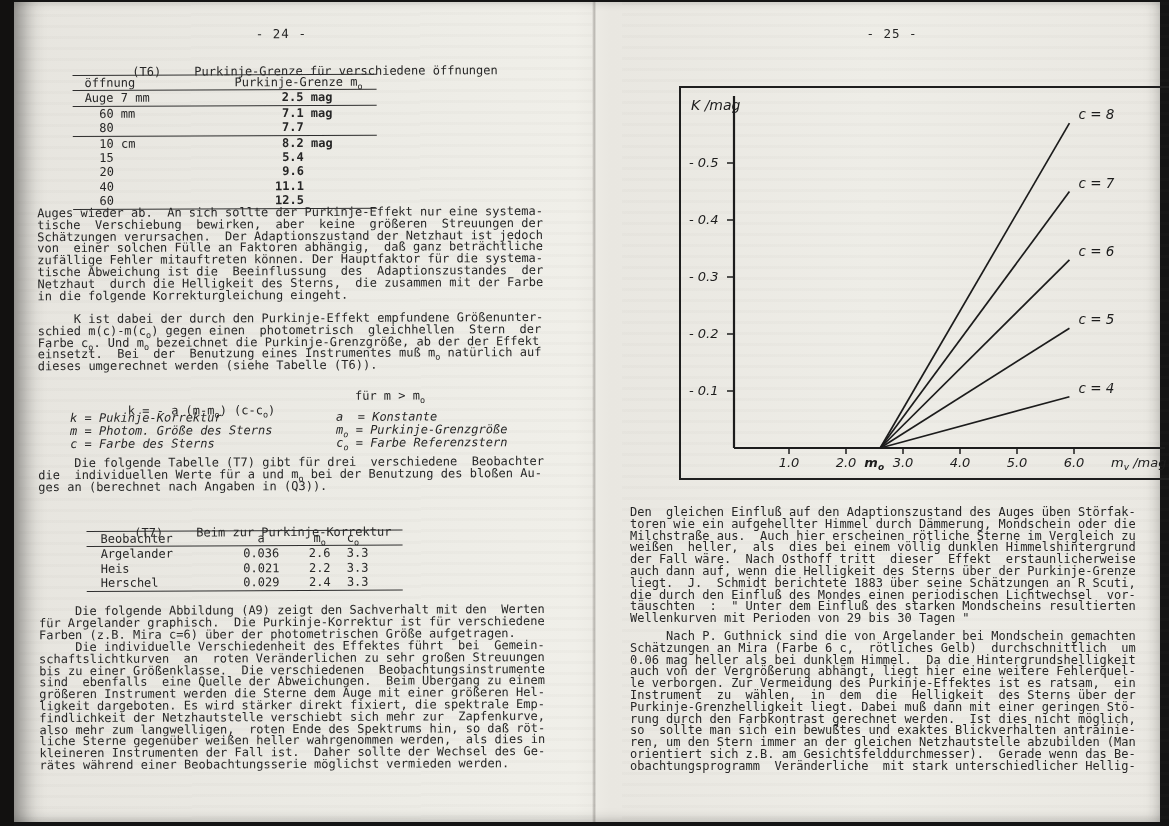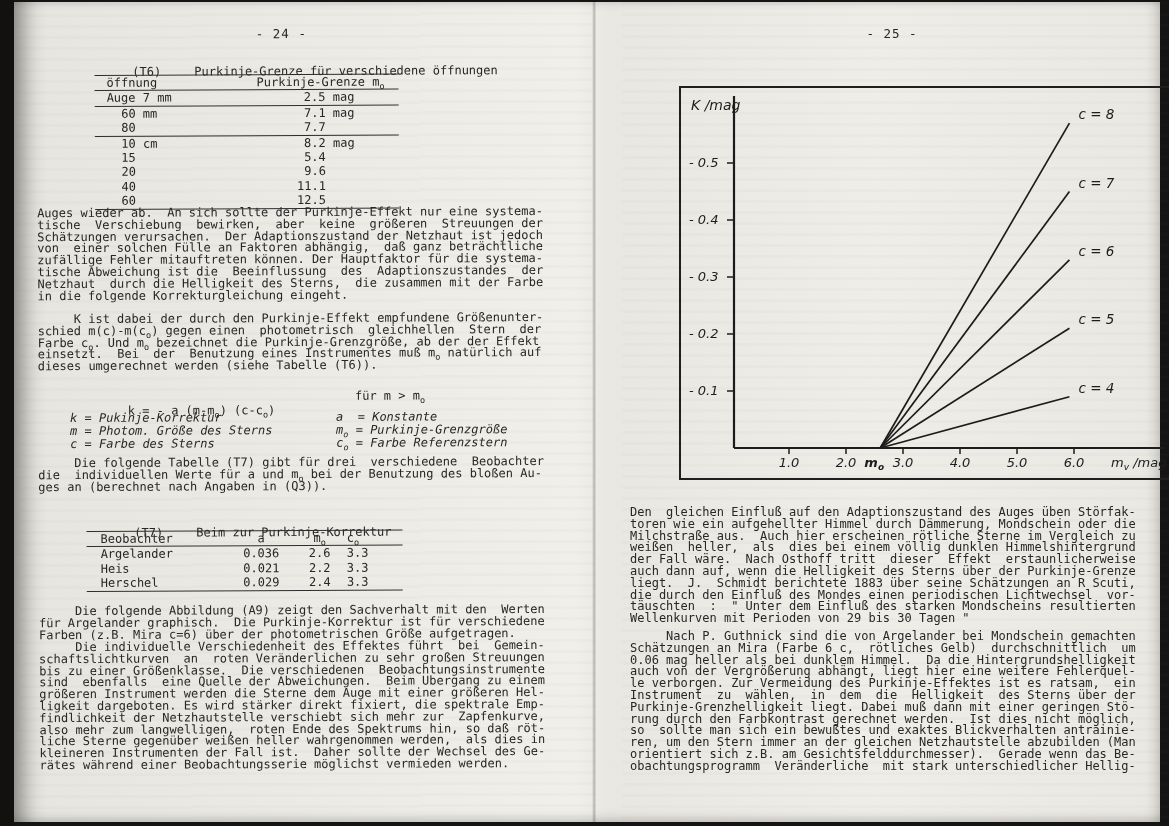--- a/index.html
+++ b/index.html
@@ -26,23 +26,23 @@
         font-size:12px;line-height:11.8px;white-space:pre;color:#272727;}
   .page-left .para{left:20px;}
   .page-right .para{left:8px;}
   sub{font-size:8.5px;line-height:0;}
   
   .ttable{position:absolute;font-size:12px;line-height:12.4px;border-top:1.6px solid #2e2e2e;}
   .trow{display:flex;padding:1px 0;}
   .thead{border-bottom:1.4px solid #2e2e2e;}
   .trow.rule{border-bottom:1.4px solid #2e2e2e;}
   .tcell{white-space:pre;}
-  #t6{left:78px;top:72px;width:304px;}
+  #t6{left:56px;top:72px;width:304px;}
   #t6 .tcell:nth-child(1){width:150px;padding-left:12px;}
-  #t6 .trow:not(.thead) .tcell:nth-child(2){padding-left:40px;}
+  #t6 .trow:not(.thead) .tcell:nth-child(2){padding-left:40px;font-weight:bold;}
   #t7{left:68px;top:528px;width:316px;}
   #t7 .tcell:nth-child(1){width:148px;padding-left:14px;}
   #t7 .tcell:nth-child(2){width:72px;text-align:center;}
   #t7 .tcell:nth-child(3){width:62px;text-align:center;}
   #t7 .tcell:nth-child(4){width:64px;text-align:left;}
   
   .formula-row{position:absolute;left:52px;top:387px;width:500px;font-size:12px;white-space:pre;}
   .formula-cond{position:absolute;left:285px;top:0;}
   .defs{font-size:12px;line-height:13px;font-style:italic;}
   

